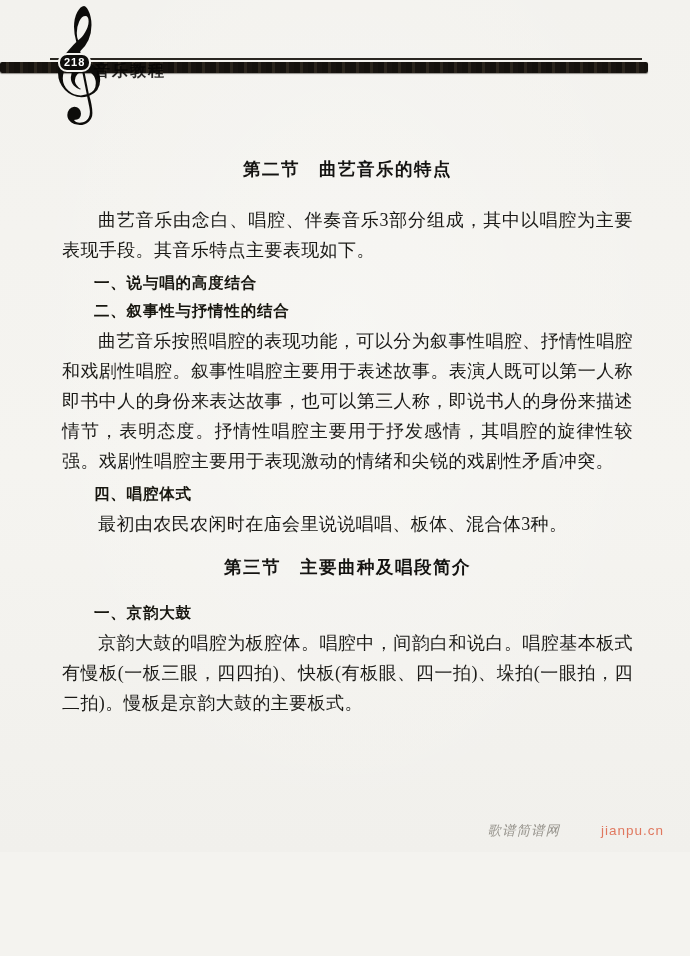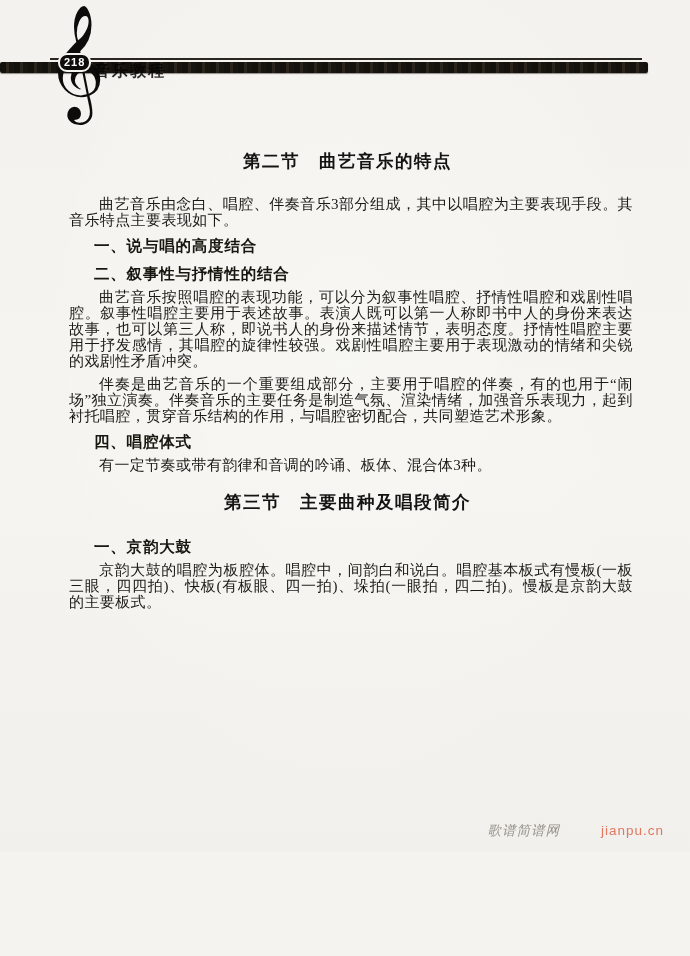--- a/index.html
+++ b/index.html
@@ -45,29 +45,29 @@
     position:absolute;left:94px;top:61px;z-index:3;
     font-family:Liberation Mono, monospace;
     font-size:16px;font-weight:bold;color:#060504;
     letter-spacing:2px;opacity:.85;
   }
   
   .main{
     position:absolute;left:62px;top:146px;width:571px;
   }
   .section-title{
-    font-family:Liberation Serif, serif;
+    font-family:Liberation Mono, monospace;
     font-size:17.5px;font-weight:bold;color:#141311;
     text-align:center;letter-spacing:1.5px;
-    margin:4px 0 24px 0;height:22px;line-height:22px;
+    margin:13px 0 24px 0;height:22px;line-height:22px;
   }
   .section-title.second{margin-top:18px;}
   .para{
-    margin:0 0 7px 7px;
-    font-size:15px;line-height:16px;letter-spacing:.4px;
+    margin:0 0 7px 0;
+    font-size:18px;line-height:30px;letter-spacing:.4px;
     text-align:justify;text-indent:2em;color:#1b1a17;
   }
   .subheading{
     font-family:"Liberation Sans","DejaVu Sans",sans-serif;
     font-size:15.5px;font-weight:bold;color:#17160f;
     letter-spacing:.8px;
     margin:8px 0 5px 0;padding-left:32px;height:20px;line-height:20px;
   }
   
   .watermark{
@@ -95,24 +95,23 @@
 
     <div class="section-title">第二节　曲艺音乐的特点</div>
 
     <p class="para">曲艺音乐由念白、唱腔、伴奏音乐3部分组成，其中以唱腔为主要表现手段。其音乐特点主要表现如下。</p>
 
     <div class="subheading">一、说与唱的高度结合</div>
 
     <div class="subheading">二、叙事性与抒情性的结合</div>
     <p class="para">曲艺音乐按照唱腔的表现功能，可以分为叙事性唱腔、抒情性唱腔和戏剧性唱腔。叙事性唱腔主要用于表述故事。表演人既可以第一人称即书中人的身份来表达故事，也可以第三人称，即说书人的身份来描述情节，表明态度。抒情性唱腔主要用于抒发感情，其唱腔的旋律性较强。戏剧性唱腔主要用于表现激动的情绪和尖锐的戏剧性矛盾冲突。</p>
 
-    <p class="para">伴奏是曲艺音乐的一个重要组成部分，主要用于唱腔的伴奏，有的也用于“闹场”独立演奏。伴奏音乐的主要任务是制造气氛、渲染情绪，加强音乐表现力，起到衬托唱腔，贯穿音乐结构的作用，与唱腔密切配合，共同塑造艺术形象。</p>
 
     <div class="subheading">四、唱腔体式</div>
-    <p class="para">有一定节奏或带有韵律和音调的吟诵、板体、混合体3种。</p>
+    <p class="para">最初由农民农闲时在庙会里说说唱唱、板体、混合体3种。</p>
 
     <div class="section-title second">第三节　主要曲种及唱段简介</div>
 
     <div class="subheading">一、京韵大鼓</div>
     <p class="para">京韵大鼓的唱腔为板腔体。唱腔中，间韵白和说白。唱腔基本板式有慢板(一板三眼，四四拍)、快板(有板眼、四一拍)、垛拍(一眼拍，四二拍)。慢板是京韵大鼓的主要板式。</p>
 
   </div>
 
   <div class="watermark">
     <span class="wm-name">歌谱简谱网</span><span class="wm-url">jianpu.cn</span>

